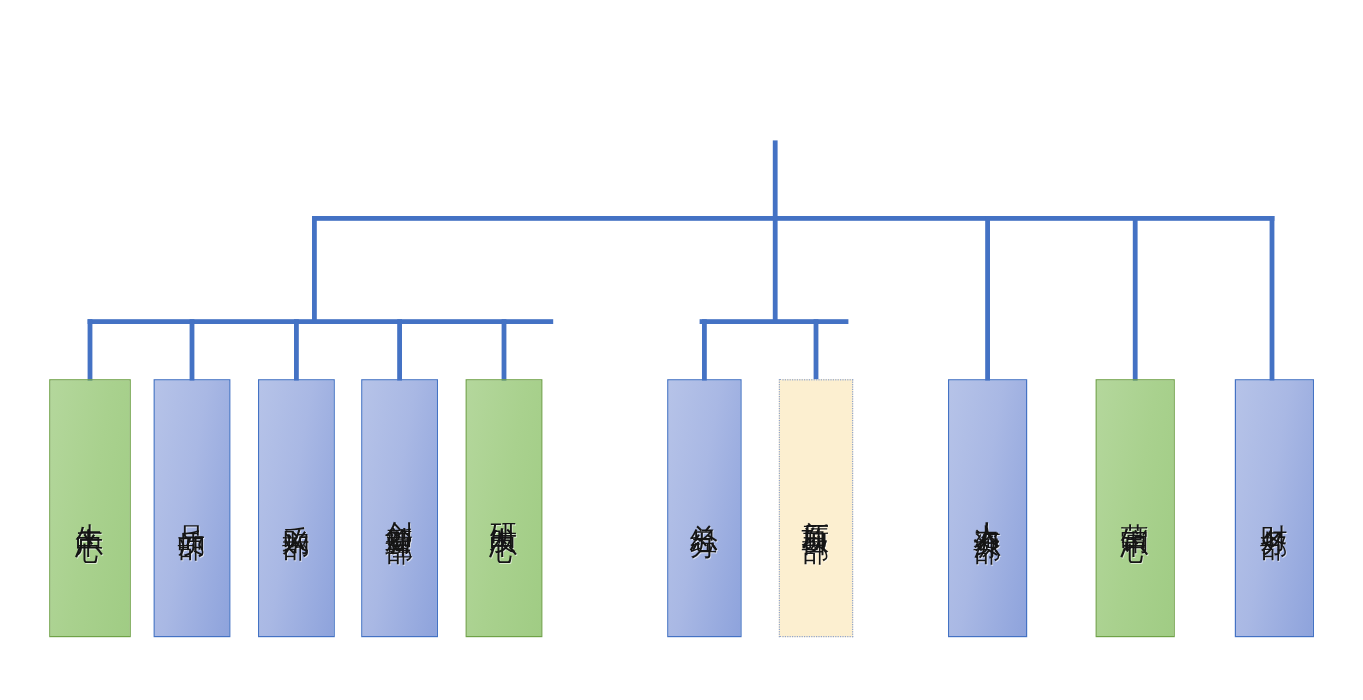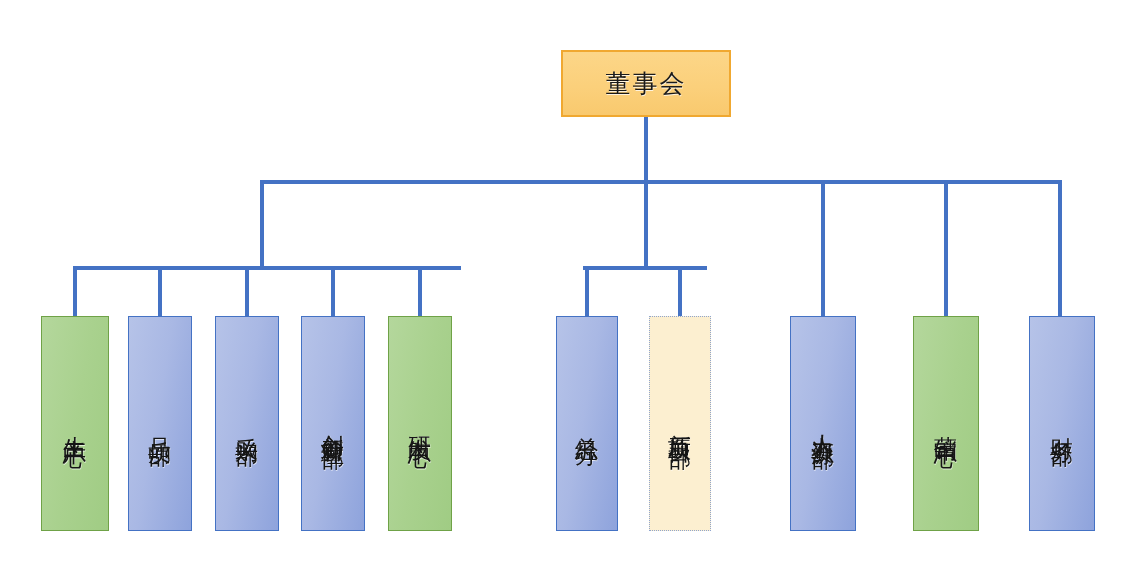--- a/index.html
+++ b/index.html
@@ -98,23 +98,20 @@
     <div class="conn conn-v" style="left:418px; top:266px; height:52px;"></div>
 
     <div class="conn conn-v" style="left:585px; top:266px; height:52px;"></div>
     <div class="conn conn-v" style="left:678px; top:266px; height:52px;"></div>
 
     <div class="conn conn-v" style="left:821px; top:180px; height:138px;"></div>
     <div class="conn conn-v" style="left:944px; top:180px; height:138px;"></div>
     <div class="conn conn-v" style="left:1058px; top:180px; height:138px;"></div>
   </div>
 
-  <div class="root-node" style="left:561px; top:50px; width:170px; height:67px;">
-    <span class="root-label">董事会</span>
-  </div>
 
   <div class="node theme-green" style="left:41px; top:316px; width:68px; height:215px;">
     <span class="node-label">生产中心</span>
   </div>
 
   <div class="node theme-blue" style="left:128px; top:316px; width:64px; height:215px;">
     <span class="node-label">品质部</span>
   </div>
 
   <div class="node theme-blue" style="left:215px; top:316px; width:64px; height:215px;">

